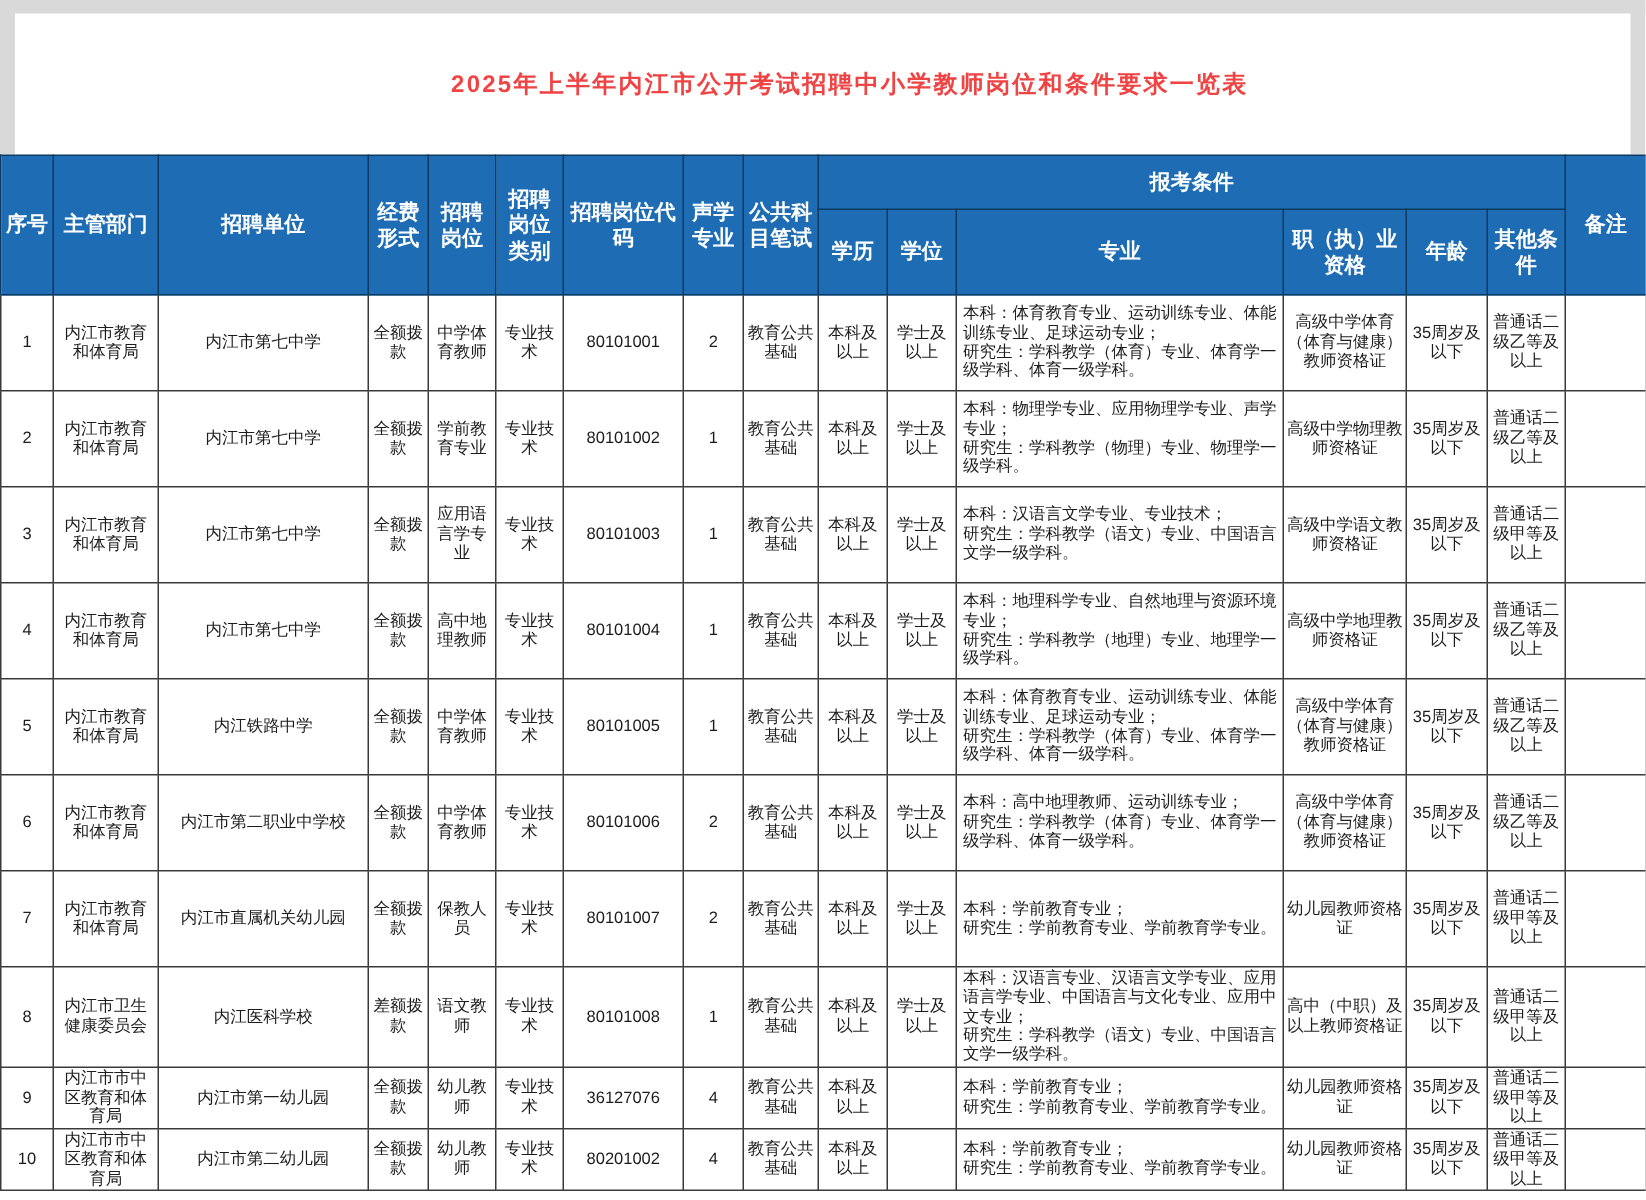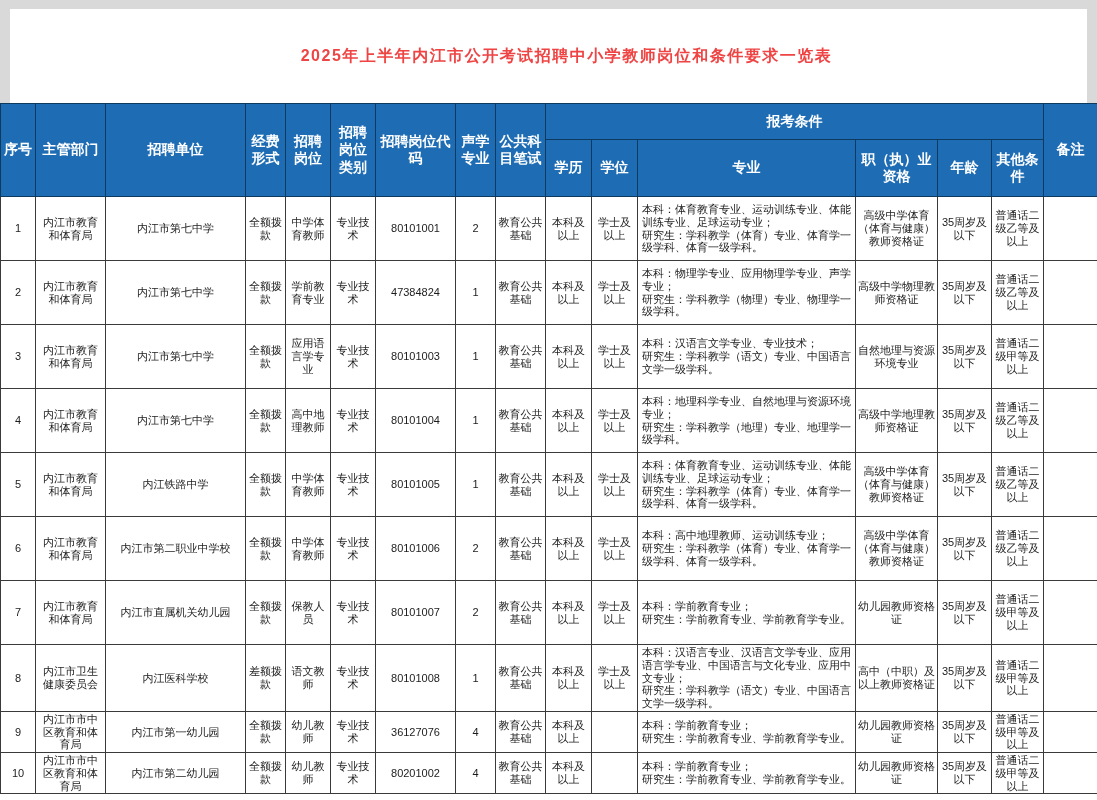--- a/index.html
+++ b/index.html
@@ -129,21 +129,21 @@
         <td>普通话二级乙等及以上</td>
         <td></td>
       </tr>
       <tr class="tall">
         <td>2</td>
         <td>内江市教育和体育局</td>
         <td>内江市第七中学</td>
         <td>全额拨款</td>
         <td>学前教育专业</td>
         <td>专业技术</td>
-        <td>47384824</td>
+        <td>80101002</td>
         <td>1</td>
         <td>教育公共基础</td>
         <td>本科及以上</td>
         <td>学士及以上</td>
         <td class="left">本科：物理学专业、应用物理学专业、声学专业；
 研究生：学科教学（物理）专业、物理学一级学科。</td>
         <td>高级中学物理教师资格证</td>
         <td>35周岁及以下</td>
         <td>普通话二级乙等及以上</td>
         <td></td>
@@ -155,21 +155,21 @@
         <td>全额拨款</td>
         <td>应用语言学专业</td>
         <td>专业技术</td>
         <td>80101003</td>
         <td>1</td>
         <td>教育公共基础</td>
         <td>本科及以上</td>
         <td>学士及以上</td>
         <td class="left">本科：汉语言文学专业、专业技术；
 研究生：学科教学（语文）专业、中国语言文学一级学科。</td>
-        <td>自然地理与资源环境专业</td>
+        <td>高级中学语文教师资格证</td>
         <td>35周岁及以下</td>
         <td>普通话二级甲等及以上</td>
         <td></td>
       </tr>
       <tr class="tall">
         <td>4</td>
         <td>内江市教育和体育局</td>
         <td>内江市第七中学</td>
         <td>全额拨款</td>
         <td>高中地理教师</td>

